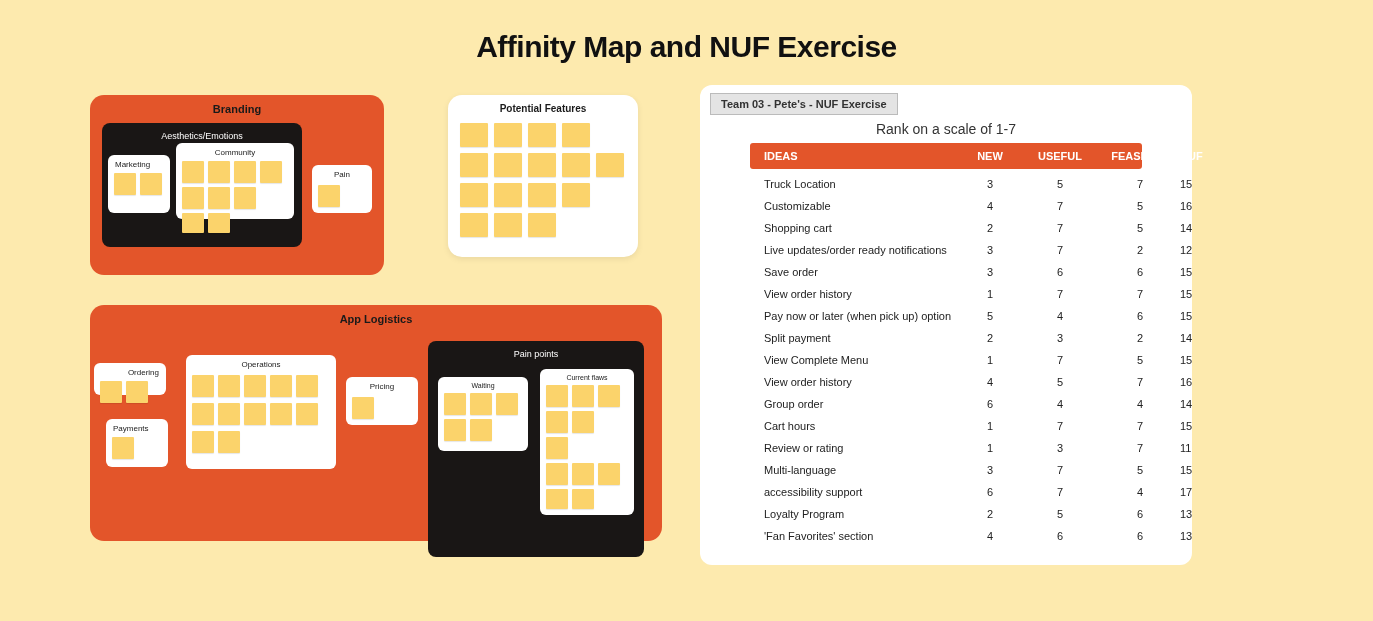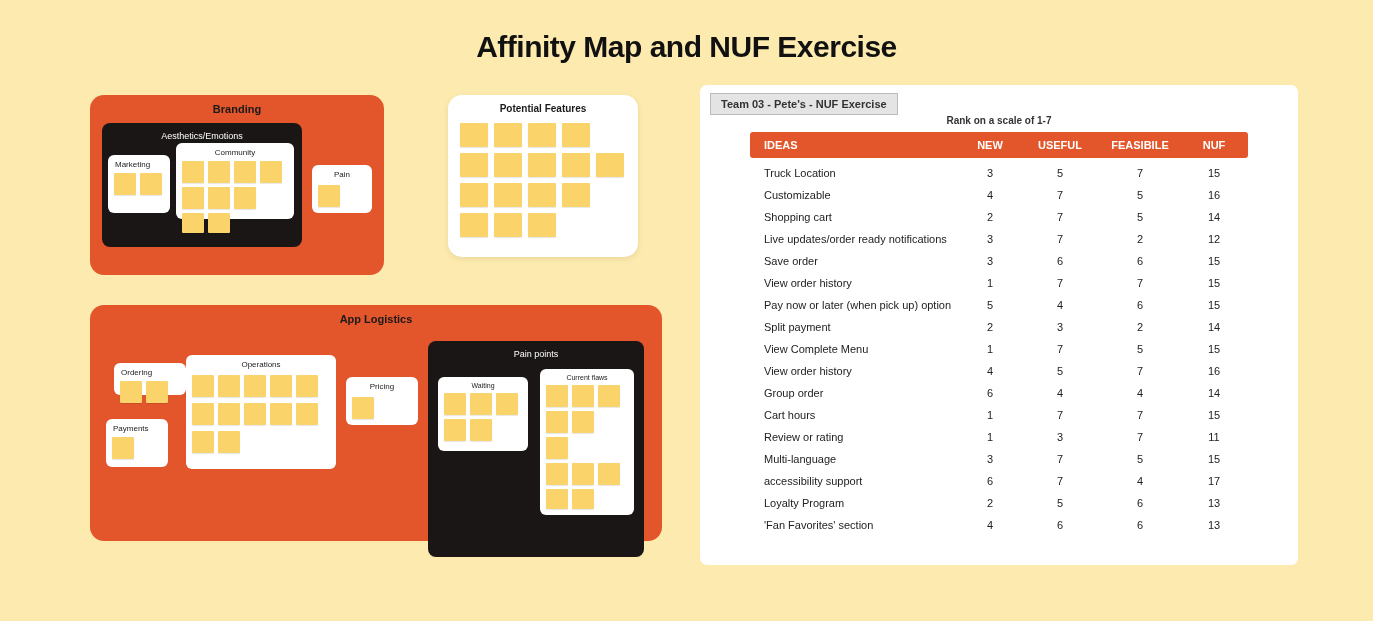--- a/index.html
+++ b/index.html
@@ -74,41 +74,42 @@
   .note {
     background: #fbd36b;
     border-radius: 1px;
     position: absolute;
     box-shadow: 0 1px 1px rgba(0,0,0,0.1);
   }
 
   
   .nuf-panel {
     background: #fff;
-    border-radius: 7px;
-    width: 598px;
+    border-radius: 12px;
+    width: 492px;
     margin-top: 0px;
     padding: 8px 10px 27px;
     position: relative;
     height: 480px;
   }
   .nuf-tag {
     display: inline-block;
     background: #e4e4e4;
     border: 1px solid #bbb;
     font-size: 11px;
     font-weight: 700;
     padding: 4px 10px;
     color: #333;
   }
   .nuf-scale {
     text-align: center;
-    font-size: 10px;
-    font-weight: 700;
+    font-size: 14px;
+    font-weight: 400;
     color: #333;
+    margin-top: 6px;
   }
   .nuf-header {
     background: #e3552a;
     color: #fff;
     display: flex;
     font-size: 11px;
     font-weight: 600;
     border-radius: 3px;
     margin: 6px 40px 4px;
     padding: 7px 0;
@@ -188,21 +189,21 @@
 
         <div class="note" style="top:118px;left:12px;width:28px;height:24px;"></div>
         <div class="note" style="top:118px;left:46px;width:28px;height:24px;"></div>
         <div class="note" style="top:118px;left:80px;width:28px;height:24px;"></div>
       </div>
     </div>
 
     <div class="card-orange" style="top:220px; left:90px; width:572px; height:236px;">
       <div class="card-title">App Logistics</div>
 
-      <div class="sub-white" style="top:58px;left:24px;width:72px;height:32px;">
+      <div class="sub-white" style="top:58px;left:4px;width:72px;height:32px;text-align:right;">
         <div class="sub-title">Ordering</div>
         <div class="note" style="top:18px;left:6px;width:22px;height:22px;"></div>
         <div class="note" style="top:18px;left:32px;width:22px;height:22px;"></div>
       </div>
 
       <div class="sub-white" style="top:114px;left:16px;width:62px;height:48px;">
         <div class="sub-title">Payments</div>
         <div class="note" style="top:18px;left:6px;width:22px;height:22px;"></div>
       </div>
 

